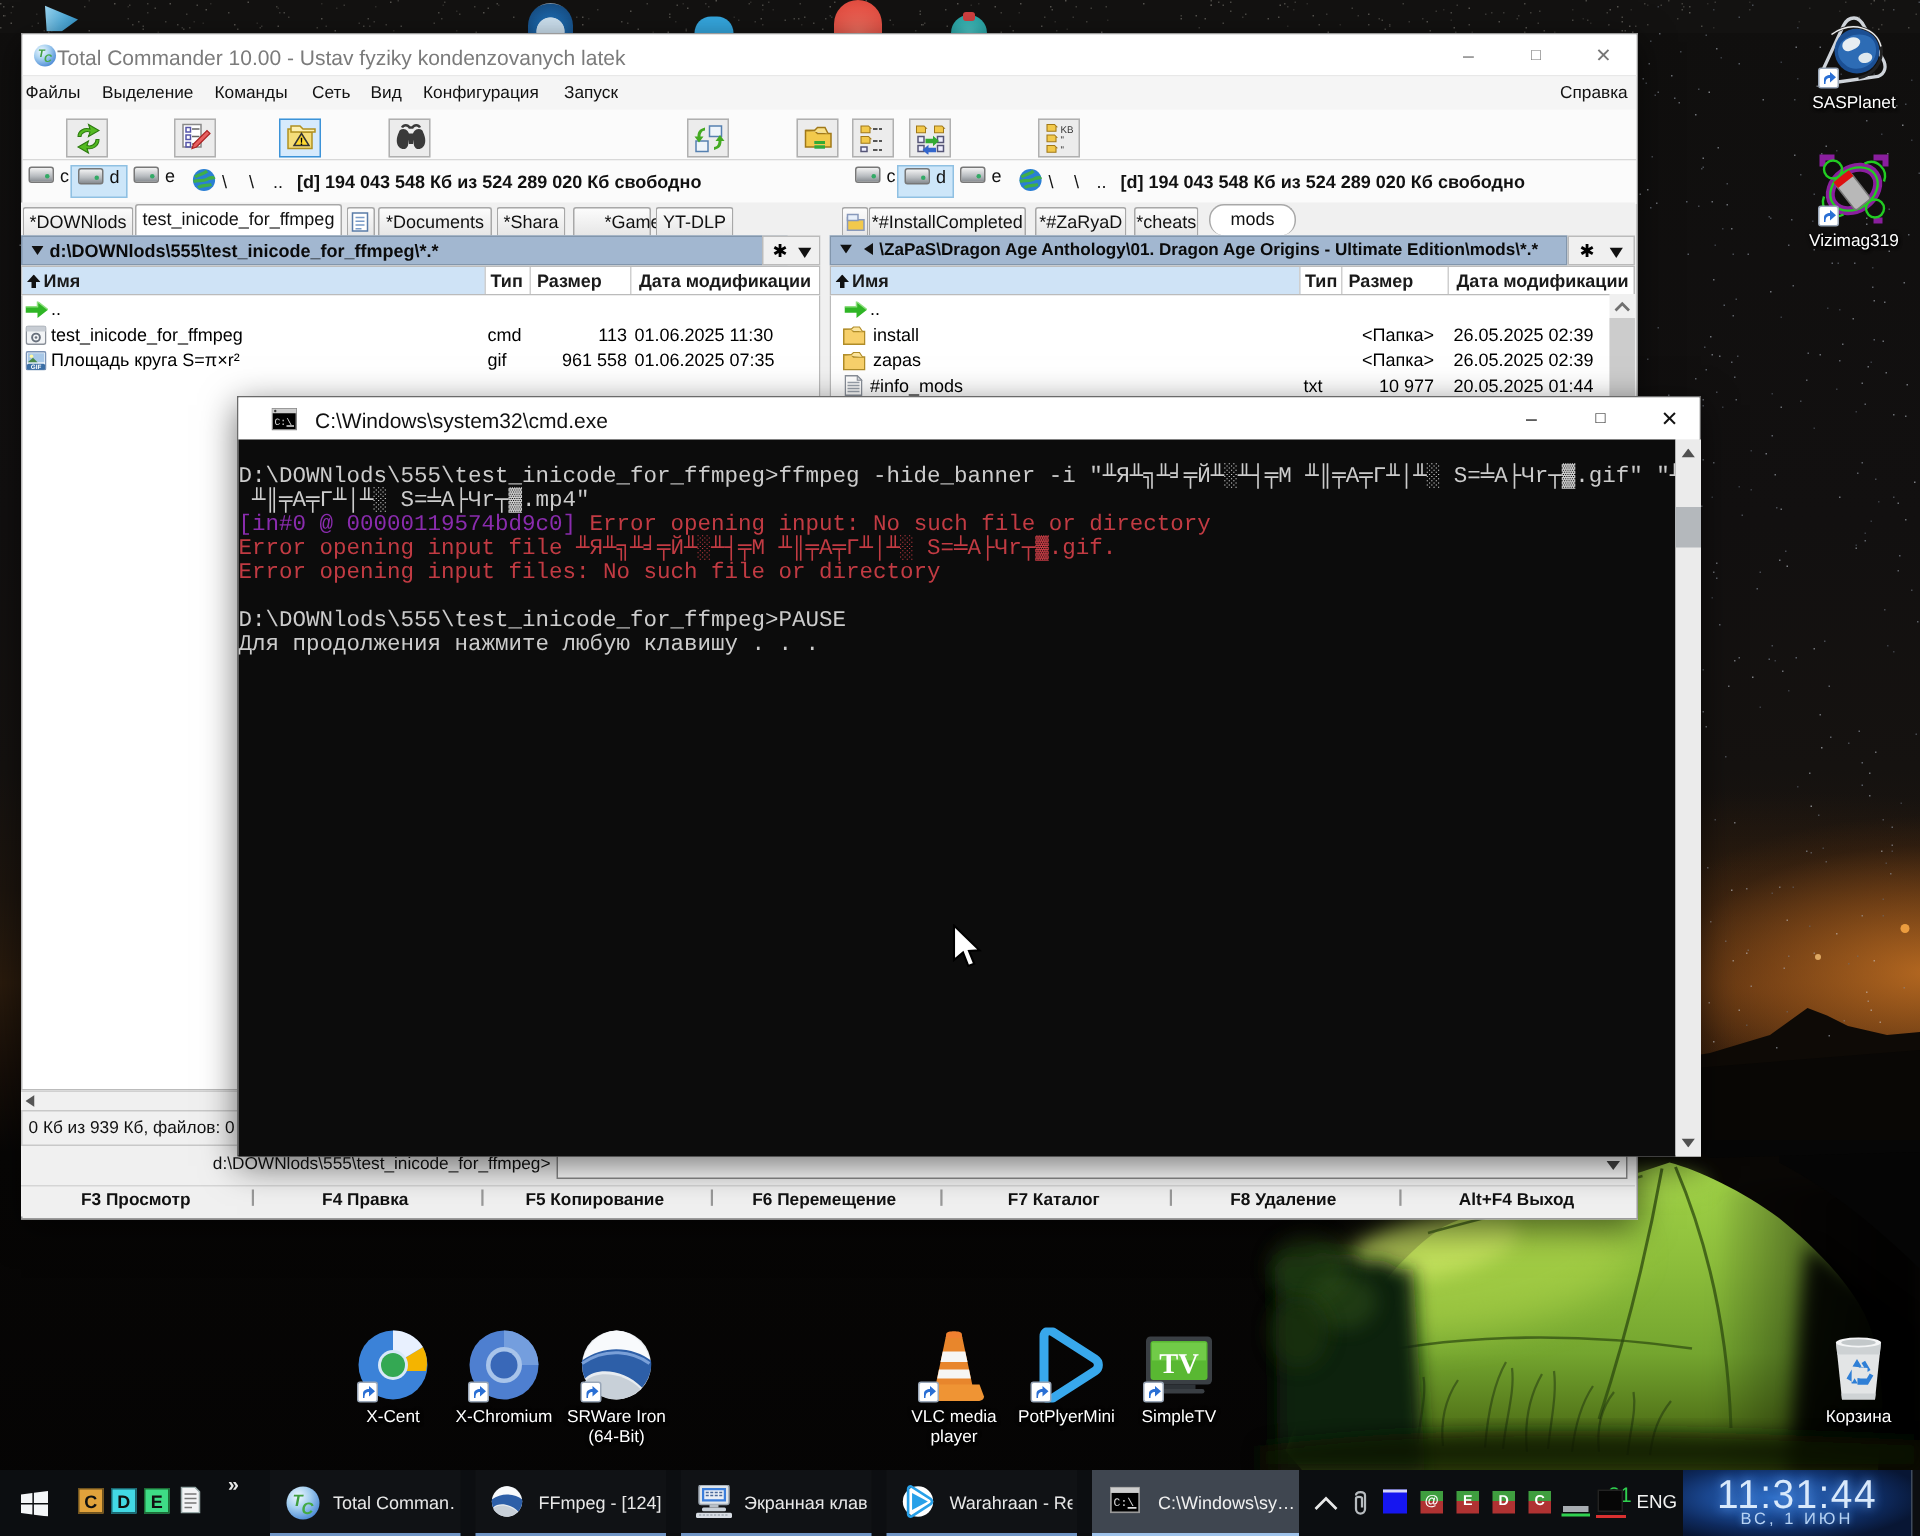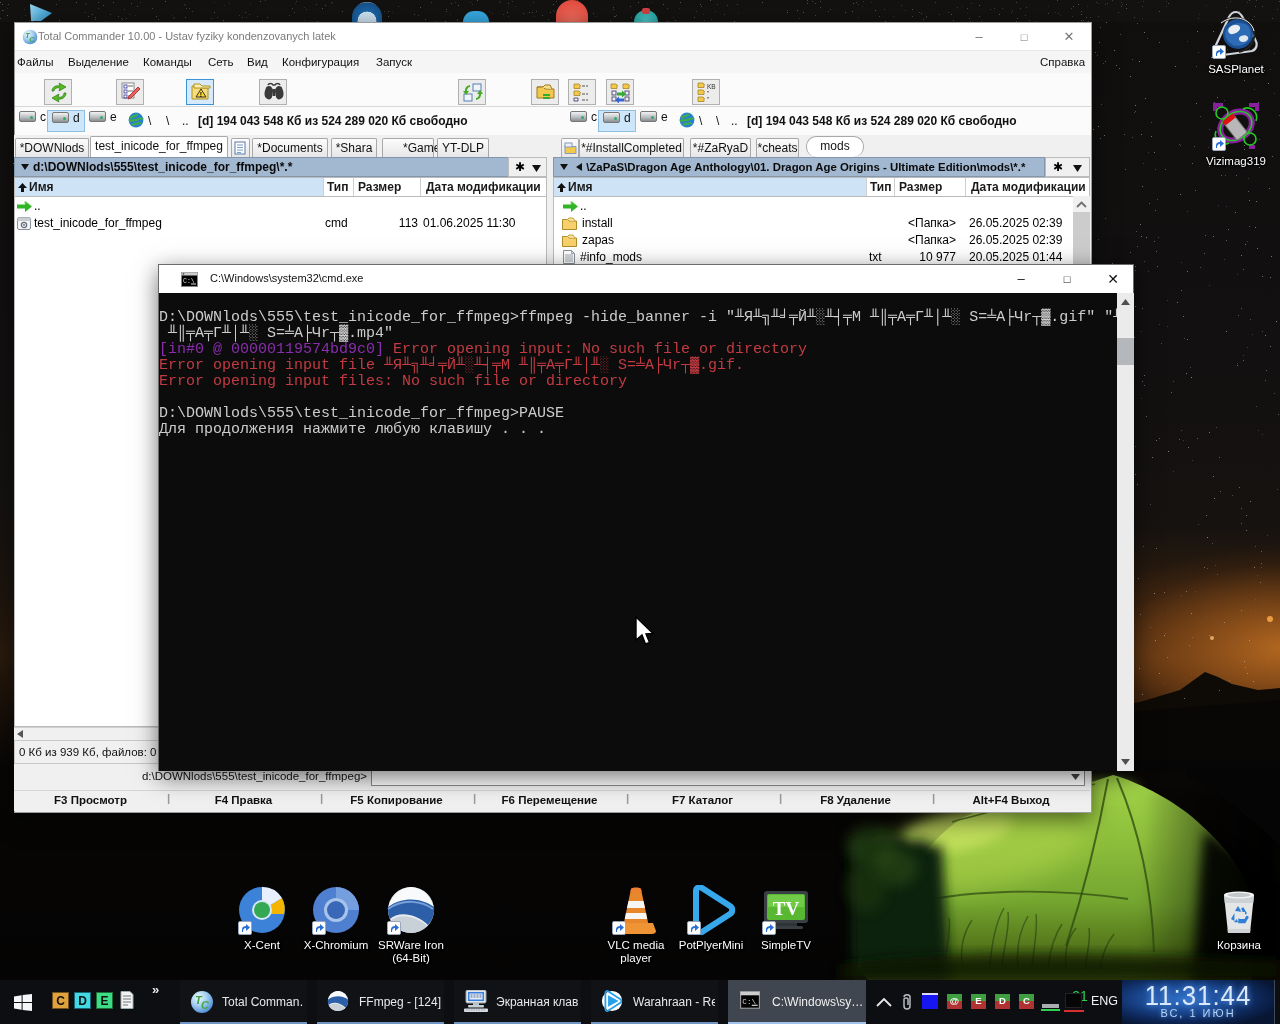--- a/index.html
+++ b/index.html
@@ -16,21 +16,21 @@
 #scene { position:absolute; left:0; top:0; }
 
 .dico { position:absolute; width:76px; text-align:center; color:#fff; font-size:11.5px; }
 .dico .ic { position:relative; width:50px; height:50px; margin:0 auto; }
 .dico .lbl { margin-top:4px; line-height:13px; text-shadow:1px 1px 2px #000,0 0 3px #000; white-space:pre-line; }
 .sc { position:absolute; left:1px; bottom:0px; width:14px; height:14px; background:#fff; border:1px solid #9aa7b8; border-radius:2px; }
 .sc svg { position:absolute; left:1px; top:1px; }
 
 .win { position:absolute; background:#f0f0f0; border:1px solid #9b9b9b; box-shadow:0 6px 22px rgba(0,0,0,.55); }
 .titlebar { position:relative; height:28px; background:#fff; }
-.titlebar .cap { position:absolute; top:7px; font-size:11px; white-space:nowrap;text-align:right; }
+.titlebar .cap { position:absolute; top:7px; font-size:14px; white-space:nowrap;text-align:right; }
 .wbtn { position:absolute; top:0; width:46px; height:28px; text-align:center; line-height:28px; font-size:13px; color:#1a1a1a; }
 </style></head><body>
 <div id="sky"></div>
 <div id="stars" style="box-shadow:228px 25px 0 #aab4c4,457px 142px 0 #cfd6e2,1209px 432px 0 #cfd6e2,191px 223px 0 #cfd6e2,1149px 203px 0 #9aa6b8,451px 459px 0 #e8eef8,13px 163px 0 #e8eef8,569px 159px 0 #e8eef8,209px 94px 0 #cfd6e2,735px 352px 0 #e8eef8,88px 747px 0 #cfd6e2,775px 80px 0 #e8eef8,1266px 370px 0 #aab4c4,142px 46px 0 #e8eef8,163px 238px 0 #9aa6b8,569px 464px 0 #aab4c4,758px 363px 0 #e8eef8,146px 623px 0 #aab4c4,334px 473px 0 #e8eef8,1140px 224px 0 #cfd6e2,469px 32px 0 #9aa6b8,548px 67px 0 #e8eef8,435px 671px 0 #9aa6b8,939px 146px 0 #aab4c4,505px 574px 0 #e8eef8,1197px 438px 0 #9aa6b8,741px 224px 0 #9aa6b8,186px 48px 0 #aab4c4,327px 696px 0 #cfd6e2,788px 390px 0 #9aa6b8,1083px 257px 0 #cfd6e2,234px 698px 0 #e8eef8,696px 114px 0 #9aa6b8,323px 464px 0 #e8eef8,1025px 182px 0 #cfd6e2,611px 654px 0 #aab4c4,313px 382px 0 #cfd6e2,1226px 331px 0 #cfd6e2,229px 371px 0 #aab4c4,118px 246px 0 #cfd6e2,175px 749px 0 #cfd6e2,1090px 128px 0 #9aa6b8,1125px 169px 0 #9aa6b8,433px 552px 0 #e8eef8,817px 687px 0 #9aa6b8,1059px 462px 0 #aab4c4,460px 65px 0 #cfd6e2,1204px 567px 0 #aab4c4,14px 72px 0 #aab4c4,138px 32px 0 #cfd6e2,1052px 243px 0 #9aa6b8,438px 552px 0 #9aa6b8,497px 484px 0 #aab4c4,193px 99px 0 #e8eef8,867px 420px 0 #cfd6e2,201px 62px 0 #e8eef8,223px 254px 0 #aab4c4,1098px 459px 0 #9aa6b8,375px 285px 0 #aab4c4,154px 453px 0 #cfd6e2,103px 667px 0 #cfd6e2,191px 242px 0 #9aa6b8,994px 492px 0 #9aa6b8,120px 168px 0 #cfd6e2,799px 271px 0 #e8eef8,866px 713px 0 #9aa6b8,317px 194px 0 #aab4c4,119px 593px 0 #cfd6e2,642px 58px 0 #9aa6b8,1029px 543px 0 #cfd6e2,1040px 82px 0 #cfd6e2,1218px 69px 0 #9aa6b8,245px 583px 0 #cfd6e2,1268px 83px 0 #e8eef8,534px 209px 0 #aab4c4,543px 405px 0 #e8eef8,936px 323px 0 #cfd6e2,938px 636px 0 #cfd6e2,150px 550px 0 #e8eef8,271px 357px 0 #aab4c4,756px 291px 0 #9aa6b8,1112px 720px 0 #cfd6e2,1135px 306px 0 #aab4c4,541px 118px 0 #aab4c4,557px 288px 0 #aab4c4,702px 208px 0 #9aa6b8,514px 52px 0 #9aa6b8,566px 45px 0 #e8eef8,267px 652px 0 #aab4c4,904px 564px 0 #cfd6e2,229px 77px 0 #cfd6e2,756px 596px 0 #aab4c4,880px 130px 0 #e8eef8,746px 40px 0 #aab4c4,511px 682px 0 #e8eef8,1146px 416px 0 #aab4c4,484px 166px 0 #9aa6b8,50px 183px 0 #9aa6b8,508px 273px 0 #cfd6e2,783px 39px 0 #aab4c4,408px 471px 0 #e8eef8,466px 228px 0 #aab4c4,816px 336px 0 #cfd6e2,571px 359px 0 #9aa6b8,1098px 339px 0 #cfd6e2,534px 182px 0 #e8eef8,78px 111px 0 #9aa6b8,707px 746px 0 #9aa6b8,1241px 523px 0 #9aa6b8,1180px 194px 0 #cfd6e2,893px 1px 0 #aab4c4,745px 441px 0 #e8eef8,1276px 321px 0 #e8eef8,1038px 316px 0 #e8eef8,824px 713px 0 #aab4c4,392px 430px 0 #aab4c4,1260px 582px 0 #9aa6b8,1122px 0px 0 #e8eef8,430px 440px 0 #e8eef8,952px 452px 0 #aab4c4,1046px 484px 0 #cfd6e2,581px 527px 0 #e8eef8,191px 240px 0 #aab4c4,407px 150px 0 #cfd6e2,501px 486px 0 #cfd6e2,932px 424px 0 #aab4c4,786px 506px 0 #aab4c4,302px 671px 0 #cfd6e2,870px 224px 0 #9aa6b8,102px 570px 0 #cfd6e2,934px 136px 0 #e8eef8,906px 627px 0 #9aa6b8,1122px 456px 0 #9aa6b8,921px 265px 0 #e8eef8,1067px 496px 0 #e8eef8,900px 79px 0 #aab4c4,556px 343px 0 #cfd6e2,283px 154px 0 #9aa6b8,312px 723px 0 #cfd6e2,849px 417px 0 #9aa6b8,851px 63px 0 #9aa6b8,797px 598px 0 #9aa6b8,976px 6px 0 #e8eef8,798px 429px 0 #aab4c4,999px 224px 0 #9aa6b8,994px 29px 0 #e8eef8,828px 741px 0 #9aa6b8,261px 637px 0 #cfd6e2,806px 606px 0 #cfd6e2,171px 658px 0 #aab4c4,945px 186px 0 #e8eef8,776px 335px 0 #9aa6b8,669px 345px 0 #e8eef8,863px 258px 0 #9aa6b8,39px 552px 0 #e8eef8,459px 665px 0 #cfd6e2,63px 253px 0 #cfd6e2,1272px 156px 0 #aab4c4,969px 685px 0 #aab4c4,952px 716px 0 #e8eef8,343px 620px 0 #cfd6e2,335px 318px 0 #cfd6e2,638px 589px 0 #9aa6b8,406px 77px 0 #aab4c4,208px 713px 0 #cfd6e2,1159px 42px 0 #9aa6b8,758px 70px 0 #e8eef8,25px 430px 0 #cfd6e2,887px 370px 0 #aab4c4,891px 180px 0 #e8eef8,1261px 551px 0 #9aa6b8,892px 748px 0 #e8eef8,660px 251px 0 #e8eef8,923px 249px 0 #9aa6b8,688px 29px 0 #e8eef8,372px 499px 0 #e8eef8,529px 348px 0 #e8eef8,1138px 10px 0 #aab4c4,175px 247px 0 #9aa6b8,1137px 246px 0 #9aa6b8,917px 17px 0 #e8eef8,453px 414px 0 #e8eef8,1191px 377px 0 #e8eef8,871px 563px 0 #e8eef8,929px 277px 0 #e8eef8,472px 123px 0 #e8eef8,244px 760px 0 #aab4c4,392px 221px 0 #e8eef8,1207px 537px 0 #e8eef8,205px 198px 0 #aab4c4,739px 183px 0 #cfd6e2,1093px 129px 0 #cfd6e2,111px 566px 0 #aab4c4,1005px 105px 0 #e8eef8,961px 490px 0 #e8eef8,377px 52px 0 #9aa6b8,233px 66px 0 #9aa6b8,151px 590px 0 #aab4c4,305px 576px 0 #cfd6e2,508px 121px 0 #9aa6b8,1241px 610px 0 #aab4c4,1070px 389px 0 #9aa6b8,608px 602px 0 #e8eef8,1164px 635px 0 #cfd6e2,425px 640px 0 #e8eef8,166px 160px 0 #aab4c4,1130px 76px 0 #cfd6e2,836px 461px 0 #9aa6b8,596px 33px 0 #e8eef8,579px 719px 0 #cfd6e2,478px 270px 0 #aab4c4,870px 117px 0 #aab4c4,305px 272px 0 #cfd6e2,122px 169px 0 #e8eef8,899px 127px 0 #e8eef8,824px 278px 0 #9aa6b8,896px 82px 0 #cfd6e2,884px 752px 0 #e8eef8,52px 93px 0 #cfd6e2,551px 590px 0 #aab4c4,963px 531px 0 #e8eef8,371px 599px 0 #9aa6b8,186px 481px 0 #9aa6b8,682px 328px 0 #aab4c4,675px 421px 0 #e8eef8,820px 563px 0 #9aa6b8,180px 322px 0 #e8eef8,237px 413px 0 #cfd6e2,1111px 473px 0 #cfd6e2,384px 530px 0 #9aa6b8,905px 52px 0 #e8eef8,1124px 134px 0 #9aa6b8,992px 124px 0 #aab4c4,324px 318px 0 #cfd6e2,1131px 417px 0 #aab4c4,232px 472px 0 #aab4c4,1020px 733px 0 #e8eef8,850px 494px 0 #aab4c4,935px 564px 0 #9aa6b8,390px 613px 0 #aab4c4,142px 282px 0 #e8eef8,1039px 273px 0 #e8eef8,611px 601px 0 #9aa6b8,304px 457px 0 #9aa6b8,706px 340px 0 #9aa6b8,932px 329px 0 #aab4c4,1171px 392px 0 #9aa6b8,89px 325px 0 #9aa6b8,790px 679px 0 #9aa6b8,75px 129px 0 #e8eef8,205px 450px 0 #9aa6b8,31px 739px 0 #9aa6b8,316px 76px 0 #e8eef8,693px 638px 0 #cfd6e2,672px 690px 0 #9aa6b8,648px 641px 0 #cfd6e2,1264px 70px 0 #e8eef8,465px 92px 0 #cfd6e2,205px 454px 0 #e8eef8,59px 47px 0 #cfd6e2,600px 367px 0 #9aa6b8,298px 250px 0 #9aa6b8,1159px 698px 0 #aab4c4,358px 80px 0 #9aa6b8,1269px 699px 0 #9aa6b8,1194px 146px 0 #9aa6b8,520px 470px 0 #cfd6e2,952px 294px 0 #aab4c4,151px 452px 0 #e8eef8,868px 706px 0 #9aa6b8,618px 203px 0 #9aa6b8,218px 242px 0 #e8eef8,1177px 302px 0 #cfd6e2,810px 281px 0 #cfd6e2,1241px 508px 0 #aab4c4,1243px 360px 0 #aab4c4,1271px 256px 0 #cfd6e2,80px 316px 0 #cfd6e2,1186px 373px 0 #cfd6e2,604px 334px 0 #aab4c4,411px 135px 0 #e8eef8,1087px 513px 0 #aab4c4,526px 493px 0 #e8eef8,235px 479px 0 #aab4c4,462px 692px 0 #e8eef8,184px 404px 0 #e8eef8,1098px 126px 0 #e8eef8,536px 598px 0 #e8eef8,221px 691px 0 #9aa6b8,51px 634px 0 #e8eef8,1249px 226px 0 #9aa6b8,618px 664px 0 #cfd6e2,286px 46px 0 #e8eef8,1008px 118px 0 #aab4c4,1100px 138px 0 #9aa6b8,759px 686px 0 #9aa6b8,1202px 760px 0 #9aa6b8,202px 501px 0 #9aa6b8,572px 33px 0 #aab4c4,908px 455px 0 #e8eef8,203px 702px 0 #e8eef8,124px 407px 0 #aab4c4,250px 465px 0 #aab4c4,1222px 21px 0 #e8eef8,498px 128px 0 #aab4c4,140px 567px 0 #aab4c4,477px 336px 0 #cfd6e2,567px 148px 0 #e8eef8,357px 112px 0 #aab4c4,30px 366px 0 #e8eef8,32px 178px 0 #cfd6e2,259px 759px 0 #cfd6e2,130px 487px 0 #e8eef8,1051px 607px 0 #9aa6b8,1031px 226px 0 #cfd6e2,1067px 308px 0 #cfd6e2,124px 490px 0 #9aa6b8,221px 502px 0 #cfd6e2,165px 329px 0 #aab4c4,134px 129px 0 #e8eef8,780px 611px 0 #e8eef8,929px 517px 0 #9aa6b8,203px 718px 0 #aab4c4,880px 462px 0 #9aa6b8,694px 464px 0 #9aa6b8,194px 320px 0 #e8eef8,522px 383px 0 #9aa6b8,137px 93px 0 #cfd6e2,884px 98px 0 #aab4c4,1139px 61px 0 #e8eef8,250px 420px 0 #9aa6b8,105px 294px 0 #e8eef8,720px 106px 0 #aab4c4,316px 672px 0 #aab4c4,221px 358px 0 #e8eef8,235px 285px 0 #aab4c4,878px 574px 0 #cfd6e2,1247px 673px 0 #cfd6e2,369px 279px 0 #e8eef8,718px 6px 0 #aab4c4,1159px 673px 0 #cfd6e2,290px 758px 0 #cfd6e2,1086px 220px 0 #9aa6b8,929px 349px 0 #e8eef8,638px 738px 0 #cfd6e2,107px 159px 0 #cfd6e2,167px 278px 0 #9aa6b8,994px 621px 0 #9aa6b8,559px 220px 0 #cfd6e2,706px 440px 0 #e8eef8,1214px 498px 0 #e8eef8,93px 225px 0 #cfd6e2,15px 209px 0 #aab4c4,281px 261px 0 #e8eef8,245px 7px 0 #9aa6b8,359px 132px 0 #aab4c4,1024px 572px 0 #cfd6e2,813px 759px 0 #9aa6b8,38px 470px 0 #e8eef8,1179px 439px 0 #9aa6b8,855px 296px 0 #9aa6b8,42px 332px 0 #9aa6b8,741px 90px 0 #cfd6e2,498px 446px 0 #9aa6b8,1073px 80px 0 #e8eef8,695px 226px 0 #aab4c4,156px 522px 0 #aab4c4,715px 359px 0 #aab4c4,210px 149px 0 #aab4c4,355px 616px 0 #cfd6e2,362px 643px 0 #9aa6b8,1154px 593px 0 #e8eef8,647px 154px 0 #cfd6e2,960px 452px 0 #e8eef8,1211px 57px 0 #cfd6e2,635px 472px 0 #cfd6e2,116px 377px 0 #cfd6e2,184px 629px 0 #9aa6b8,947px 594px 0 #cfd6e2,921px 585px 0 #e8eef8,1239px 487px 0 #aab4c4,126px 461px 0 #e8eef8,172px 516px 0 #cfd6e2,507px 724px 0 #9aa6b8,1073px 535px 0 #aab4c4,745px 381px 0 #9aa6b8,837px 346px 0 #cfd6e2,685px 67px 0 #cfd6e2,1142px 694px 0 #e8eef8,516px 741px 0 #aab4c4,682px 83px 0 #aab4c4,716px 317px 0 #aab4c4,1218px 725px 0 #e8eef8,1144px 385px 0 #aab4c4,1078px 95px 0 #e8eef8,37px 371px 0 #aab4c4,438px 349px 0 #aab4c4,463px 140px 0 #cfd6e2,605px 103px 0 #cfd6e2,689px 632px 0 #9aa6b8,315px 166px 0 #aab4c4,896px 44px 0 #e8eef8,486px 454px 0 #e8eef8,919px 239px 0 #aab4c4,633px 480px 0 #e8eef8,1168px 451px 0 #e8eef8,782px 514px 0 #9aa6b8,331px 204px 0 #aab4c4,512px 53px 0 #e8eef8,1135px 105px 0 #cfd6e2,583px 85px 0 #e8eef8,920px 525px 0 #9aa6b8,187px 227px 0 #e8eef8,54px 424px 0 #9aa6b8,1028px 382px 0 #9aa6b8,167px 383px 0 #cfd6e2,652px 101px 0 #aab4c4,281px 39px 0 #9aa6b8,284px 722px 0 #9aa6b8,1260px 5px 0 #cfd6e2;"></div>
 <svg id="scene" width="1280" height="1024" viewBox="0 0 1280 1024">
  <defs>
   <filter id="soft" x="-30%" y="-30%" width="160%" height="160%">
         <feGaussianBlur stdDeviation="6"></feGaussianBlur>
       </filter>
   <filter id="soft2" x="-30%" y="-30%" width="160%" height="160%">
@@ -503,20 +503,34 @@
         <rect x="0.5" y="0.5" width="13" height="12" rx="1.5" fill="#f2f4f6" stroke="#8a9099"></rect>
         <rect x="0.5" y="0.5" width="13" height="3.5" fill="#c8cdd4"></rect>
         <circle cx="7" cy="8" r="2.6" fill="none" stroke="#68707c" stroke-width="1.3"></circle>
         <circle cx="7" cy="8" r="0.9" fill="#68707c"></circle>
       </svg>
    <span class="fr" style="left:20px;">test_inicode_for_ffmpeg</span>
    <span class="fr" style="left:311px;">cmd</span>
    <span class="fr" style="left:330px;width:74px;text-align:right;">113</span>
    <span class="fr" style="left:409px;">01.06.2025 11:30</span>
     </div>
+ <div class="frow" style="left:0;top:210px;width:533px;">
+   <svg class="fico" style="left:3px;top:2px;" width="14" height="13" viewBox="0 0 14 13">
+        <rect x="0.5" y="0.5" width="13" height="12" rx="1" fill="#eef4fb" stroke="#7a92b5"></rect>
+        <rect x="1.5" y="1.5" width="11" height="6" fill="#a8c8e8"></rect>
+        <circle cx="4" cy="3.5" r="1.2" fill="#fff8a0"></circle>
+        <path d="M1.5,7.5 L5,4.5 L8,7.5 Z" fill="#4a8a4a"></path>
+        <rect x="1" y="8.5" width="12" height="4" rx="1" fill="#3a6ea5"></rect>
+        <text x="7" y="12" font-size="4.2" fill="#fff" text-anchor="middle" font-weight="bold">GIF</text>
+      </svg>
+   <span class="fr" style="left:20px;">Площадь круга S=π×r²</span>
+   <span class="fr" style="left:311px;">gif</span>
+   <span class="fr" style="left:330px;width:74px;text-align:right;">961 558</span>
+   <span class="fr" style="left:409px;">01.06.2025 07:35</span>
+    </div>
 
  <div class="frow" style="left:539px;top:176px;width:537px;">
    <svg class="fico" style="left:10px;top:3px;" width="15" height="11" viewBox="0 0 15 11">
         <path d="M0,3.5 h8 V0 L15,5.5 L8,11 V7.5 H0 Z" fill="#2fb525"></path>
         <path d="M0,3.5 h8 V0 L15,5.5" fill="none" stroke="#8fdf80" stroke-width="1"></path>
       </svg>
    <span class="fr" style="left:27px;">..</span>
     </div>
  <div class="frow" style="left:539px;top:193px;width:537px;">
    <svg class="fico" style="left:9px;top:2px;" width="15" height="13" viewBox="0 0 15 13">

